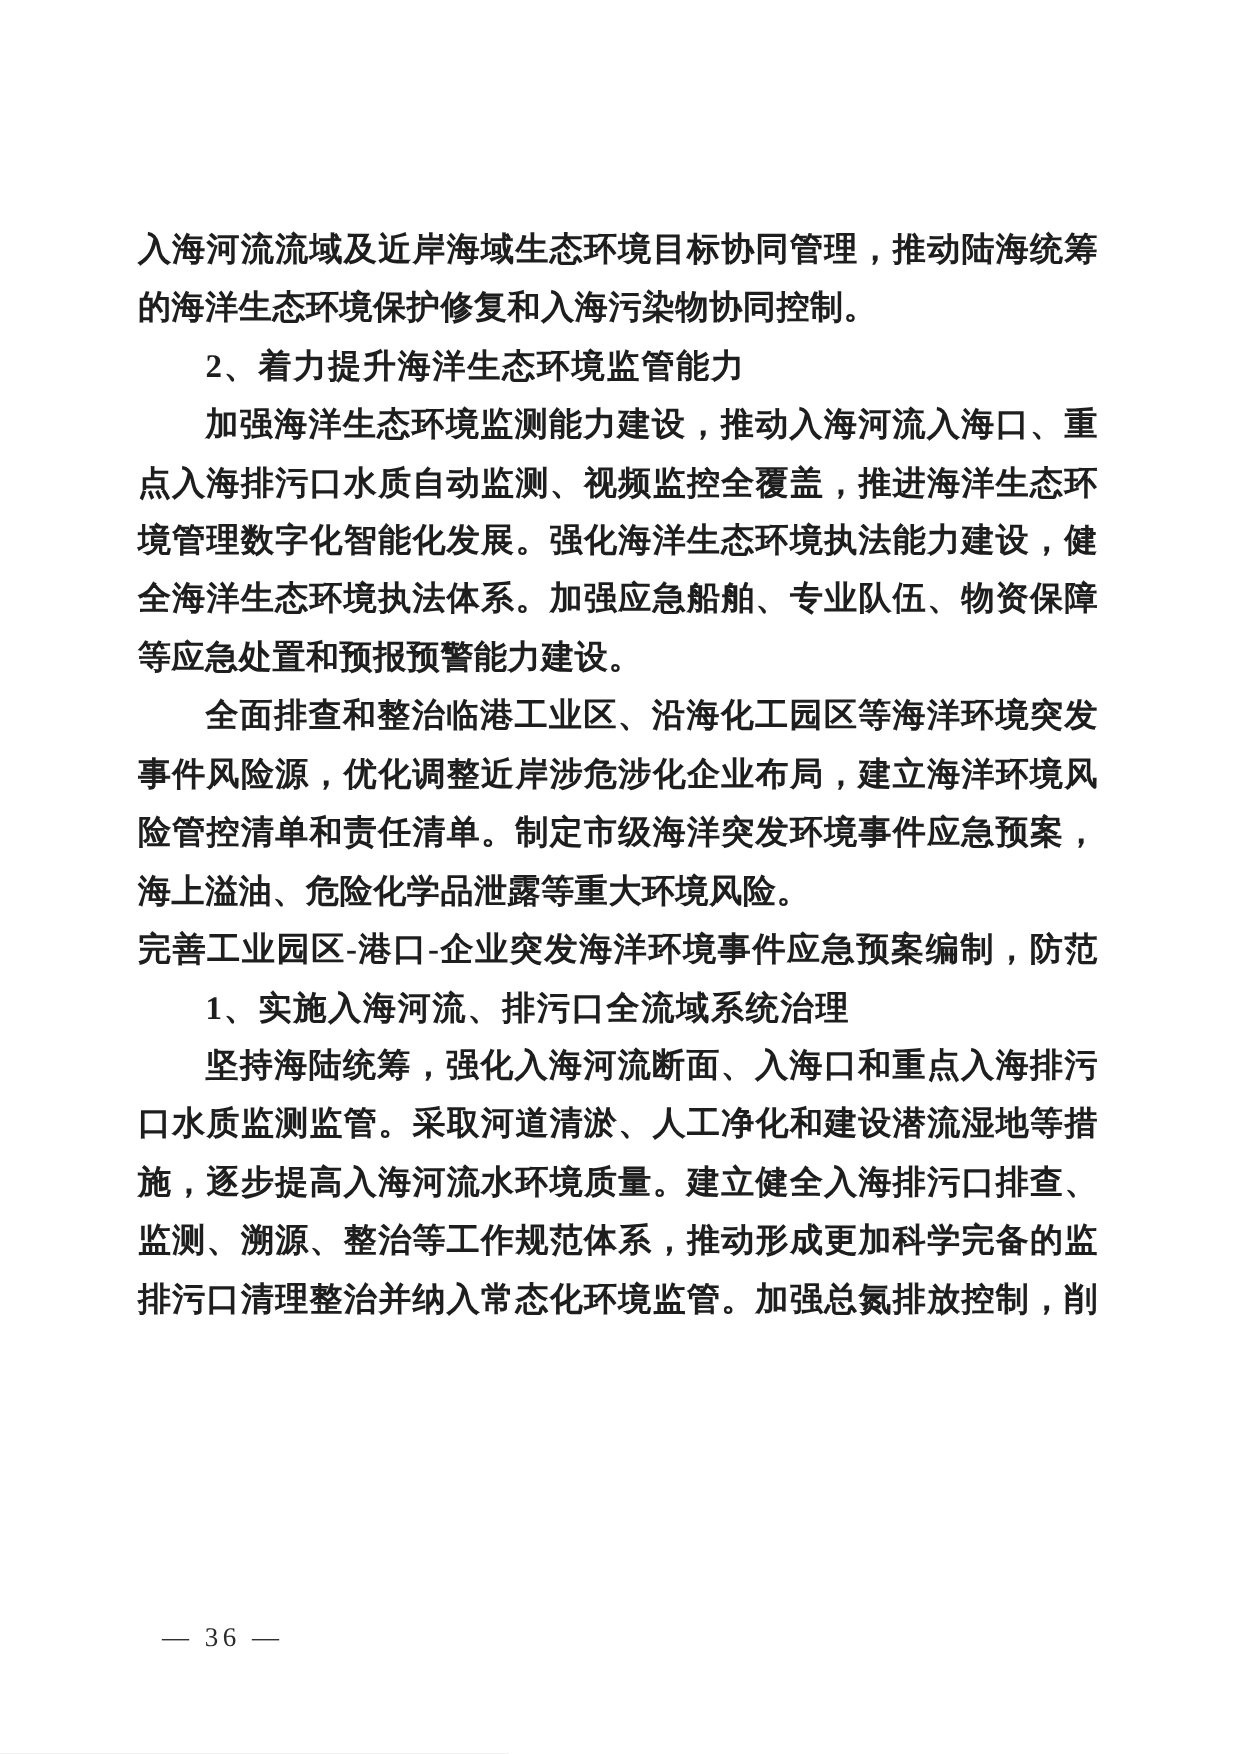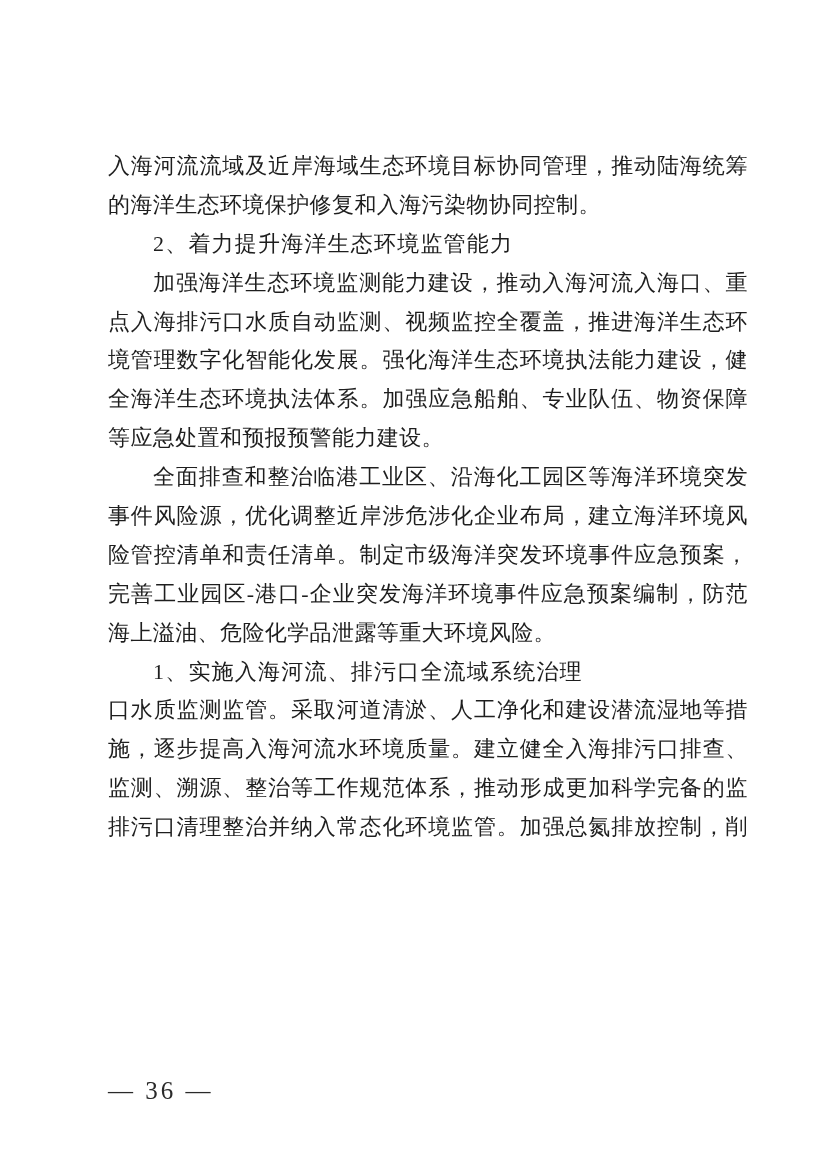--- a/index.html
+++ b/index.html
@@ -12,23 +12,24 @@
     width: 826px;
     height: 1169px;
     margin: 0 auto;
     background: #ffffff;
     overflow: hidden;
     font-family: "Liberation Serif", "DejaVu Serif", serif;
     color: #1e1e1e;
   }
   .text-block {
     position: absolute;
-    left: 108px;
+    left: 92px;
     top: 147px;
     width: 640px;
+    font-weight: bold;
   }
   .line {
     height: 38.9px;
     line-height: 38.9px;
     font-size: 22px;
     letter-spacing: 0.4px;
     white-space: normal;
     overflow: visible;
   }
   
@@ -53,21 +54,21 @@
   .line.heading {
     text-indent: 45px;
     text-align: right;
     text-align-last: left;
     letter-spacing: 1.2px;
   }
   .footer {
     position: absolute;
     left: 108px;
     top: 1078px;
-    font-size: 25px;
+    font-size: 18px;
     line-height: 26px;
     letter-spacing: 3px;
     color: #2a2a2a;
     font-family: "Liberation Serif", "DejaVu Serif", serif;
   }
 </style>
 </head>
 <body>
 
 <div class="page" style="background: rgb(255, 255, 255); color: rgb(30, 30, 30);">
@@ -76,22 +77,23 @@
       <div class="line para-last">的海洋生态环境保护修复和入海污染物协同控制。</div>
       <div class="line heading">2、着力提升海洋生态环境监管能力</div>
       <div class="line para-first">加强海洋生态环境监测能力建设，推动入海河流入海口、重</div>
       <div class="line para-full">点入海排污口水质自动监测、视频监控全覆盖，推进海洋生态环</div>
       <div class="line para-full">境管理数字化智能化发展。强化海洋生态环境执法能力建设，健</div>
       <div class="line para-full">全海洋生态环境执法体系。加强应急船舶、专业队伍、物资保障</div>
       <div class="line para-last">等应急处置和预报预警能力建设。</div>
       <div class="line para-first">全面排查和整治临港工业区、沿海化工园区等海洋环境突发</div>
       <div class="line para-full">事件风险源，优化调整近岸涉危涉化企业布局，建立海洋环境风</div>
       <div class="line para-full">险管控清单和责任清单。制定市级海洋突发环境事件应急预案，</div>
+      <div class="line para-last">海上溢油、危险化学品泄露等重大环境风险。</div>
       <div class="line para-full">完善工业园区-港口-企业突发海洋环境事件应急预案编制，防范</div>
-      <div class="line para-last">海上溢油、危险化学品泄露等重大环境风险。</div>
       <div class="line heading">1、实施入海河流、排污口全流域系统治理</div>
+      <div class="line para-first">坚持海陆统筹，强化入海河流断面、入海口和重点入海排污</div>
       <div class="line para-full">口水质监测监管。采取河道清淤、人工净化和建设潜流湿地等措</div>
       <div class="line para-full">施，逐步提高入海河流水环境质量。建立健全入海排污口排查、</div>
       <div class="line para-full">监测、溯源、整治等工作规范体系，推动形成更加科学完备的监</div>
       <div class="line para-full">排污口清理整治并纳入常态化环境监管。加强总氮排放控制，削</div>
     </div>
   <div class="footer">— 36 —</div>
 </div>
 
 </body></html>

